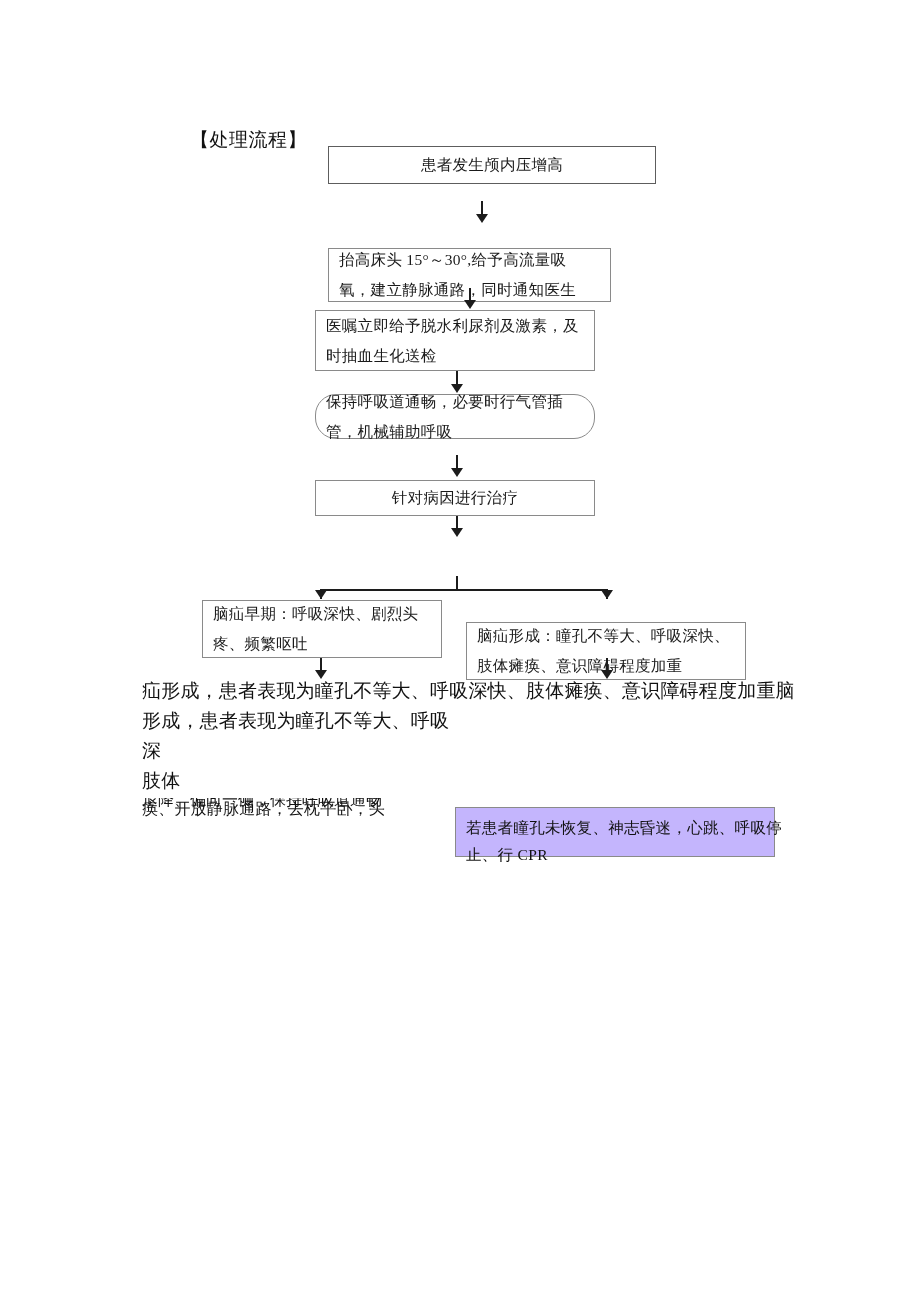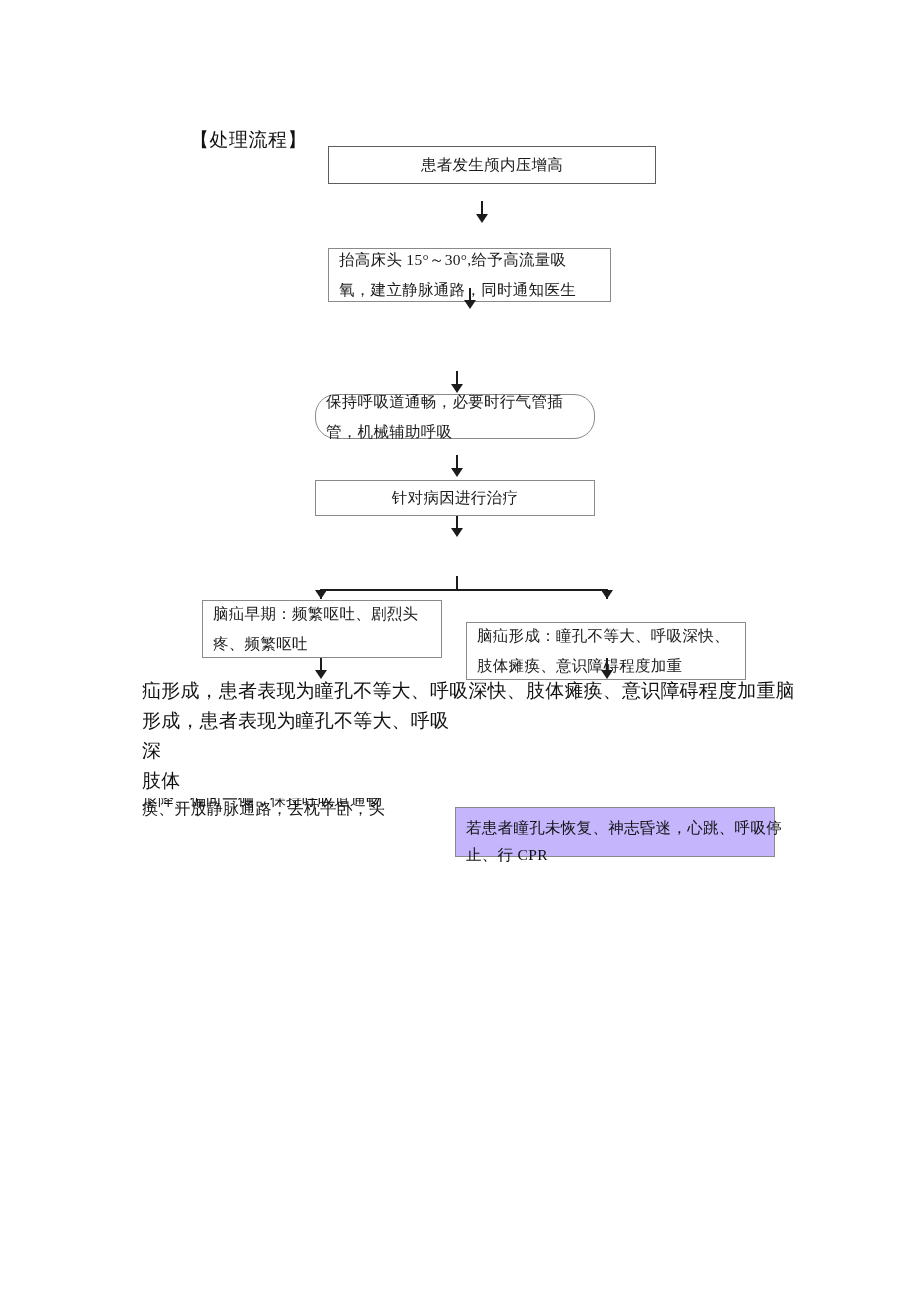--- a/index.html
+++ b/index.html
@@ -150,20 +150,26 @@
   <div class="fc-box left" style="left:328px; top:225px; width:283px; height:54px;margin-top:23px;">
     <span class="txt">
       <span>抬高床头 15°～30°,给予高流量吸</span><br>
       <span>氧，建立静脉通路，同时通知医生</span>
     </span>
   </div>
 
   <div class="conn-v" style="left:469px; top:288px; height:14px;"></div>
   <div class="arrowhead" style="left:464px; top:300px;"></div>
 
+  <div class="fc-box left" style="left:315px; top:310px; width:280px; height:61px;">
+    <span class="txt">
+      <span>医嘱立即给予脱水利尿剂及激素，及</span><br>
+      <span>时抽血生化送检</span>
+    </span>
+  </div>
 
   <div class="conn-v" style="left:456px; top:371px; height:14px;"></div>
   <div class="arrowhead" style="left:451px; top:384px;"></div>
 
   <div class="fc-box left" style="left:315px; top:394px; width:280px; height:45px;border-radius:21px;">
     <span class="txt">
       <span>保持呼吸道通畅，必要时行气管插</span><br>
       <span>管，机械辅助呼吸</span>
     </span>
   </div>
@@ -181,21 +187,21 @@
 
   <div class="conn-v" style="left:456px; top:576px; height:14px;"></div>
   <div class="conn-h" style="left:320px; top:589px; width:288px;"></div>
   <div class="conn-v" style="left:320px; top:589px; height:10px;"></div>
   <div class="arrowhead" style="left:315px; top:590px;"></div>
   <div class="conn-v" style="left:606px; top:589px; height:10px;"></div>
   <div class="arrowhead" style="left:601px; top:590px;"></div>
 
   <div class="fc-box left" style="left:202px; top:600px; width:240px; height:58px;">
     <span class="txt">
-      <span>脑疝早期：频繁呕吐、剧烈头</span><br>
+      <span>脑疝早期：呼吸深快、剧烈头</span><br>
       <span>疼、频繁呕吐</span>
     </span>
   </div>
 
   <div class="fc-box left" style="left:466px; top:600px; width:280px; height:58px;margin-top:22px;">
     <span class="txt">
       <span>脑疝形成：瞳孔不等大、呼吸深快、</span><br>
       <span>肢体瘫痪、意识障碍程度加重</span>
     </span>
   </div>

